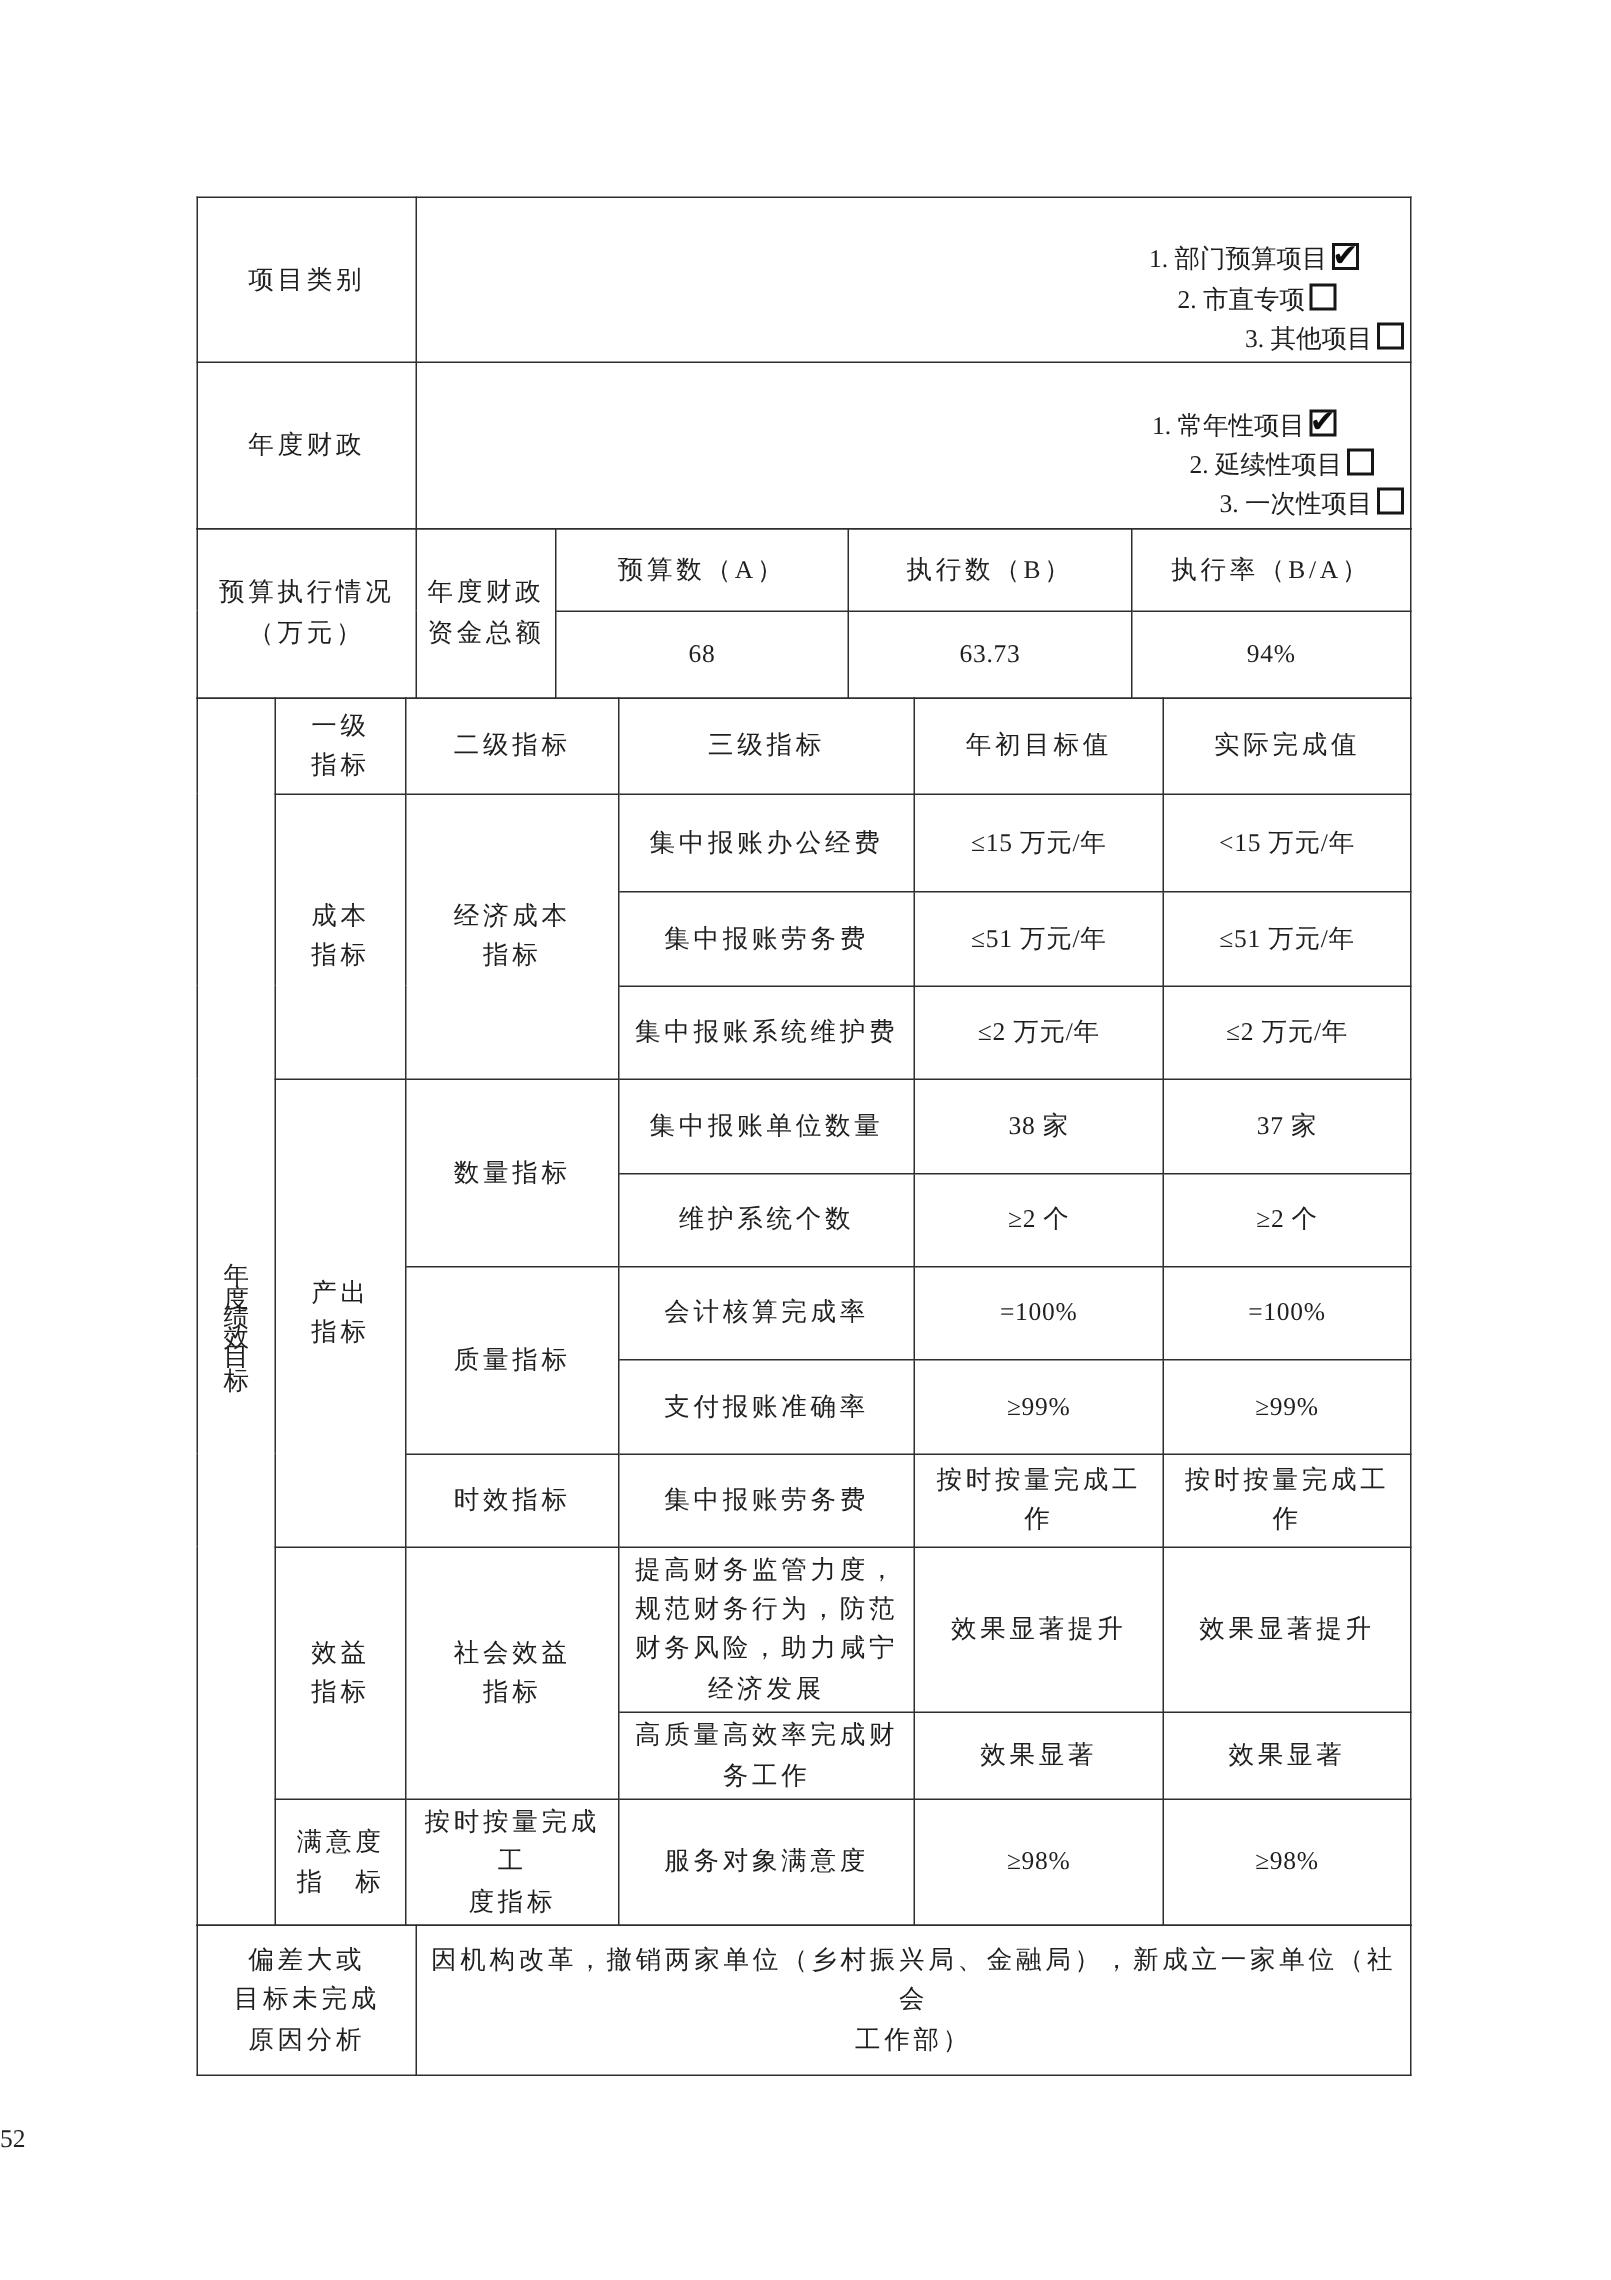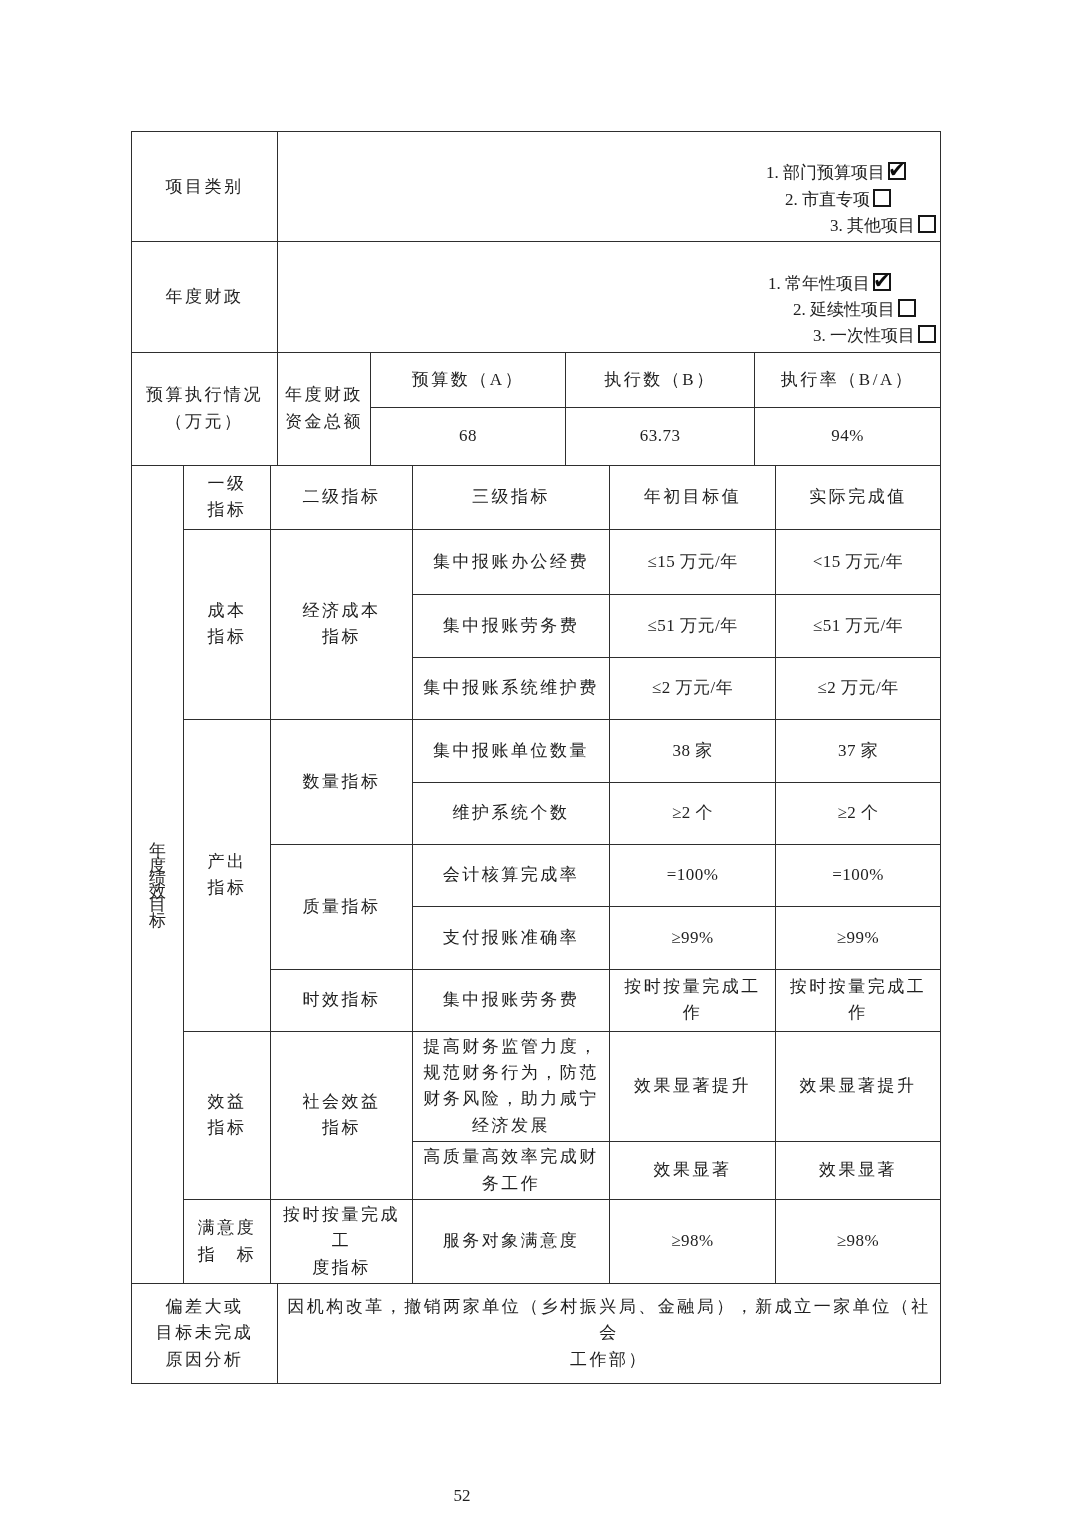--- a/index.html
+++ b/index.html
@@ -39,21 +39,21 @@
     letter-spacing:0;
   }
   
   .vertcell{padding:0;}
   .vert{
     writing-mode:vertical-rl;text-orientation:upright;
     letter-spacing:14px;display:inline-block;line-height:1;
     font-size:17px;
   }
   .pagenum{
-    position:absolute;left:0;top:1486px;width:924px;text-align:center;
+    position:absolute;left:0;top:1416px;width:924px;text-align:left;
     font-size:17px;color:#1f1f1f;
   }
 </style>
 </head>
 <body>
 
 <div class="sheet">
 
   <table>
     <colgroup>

